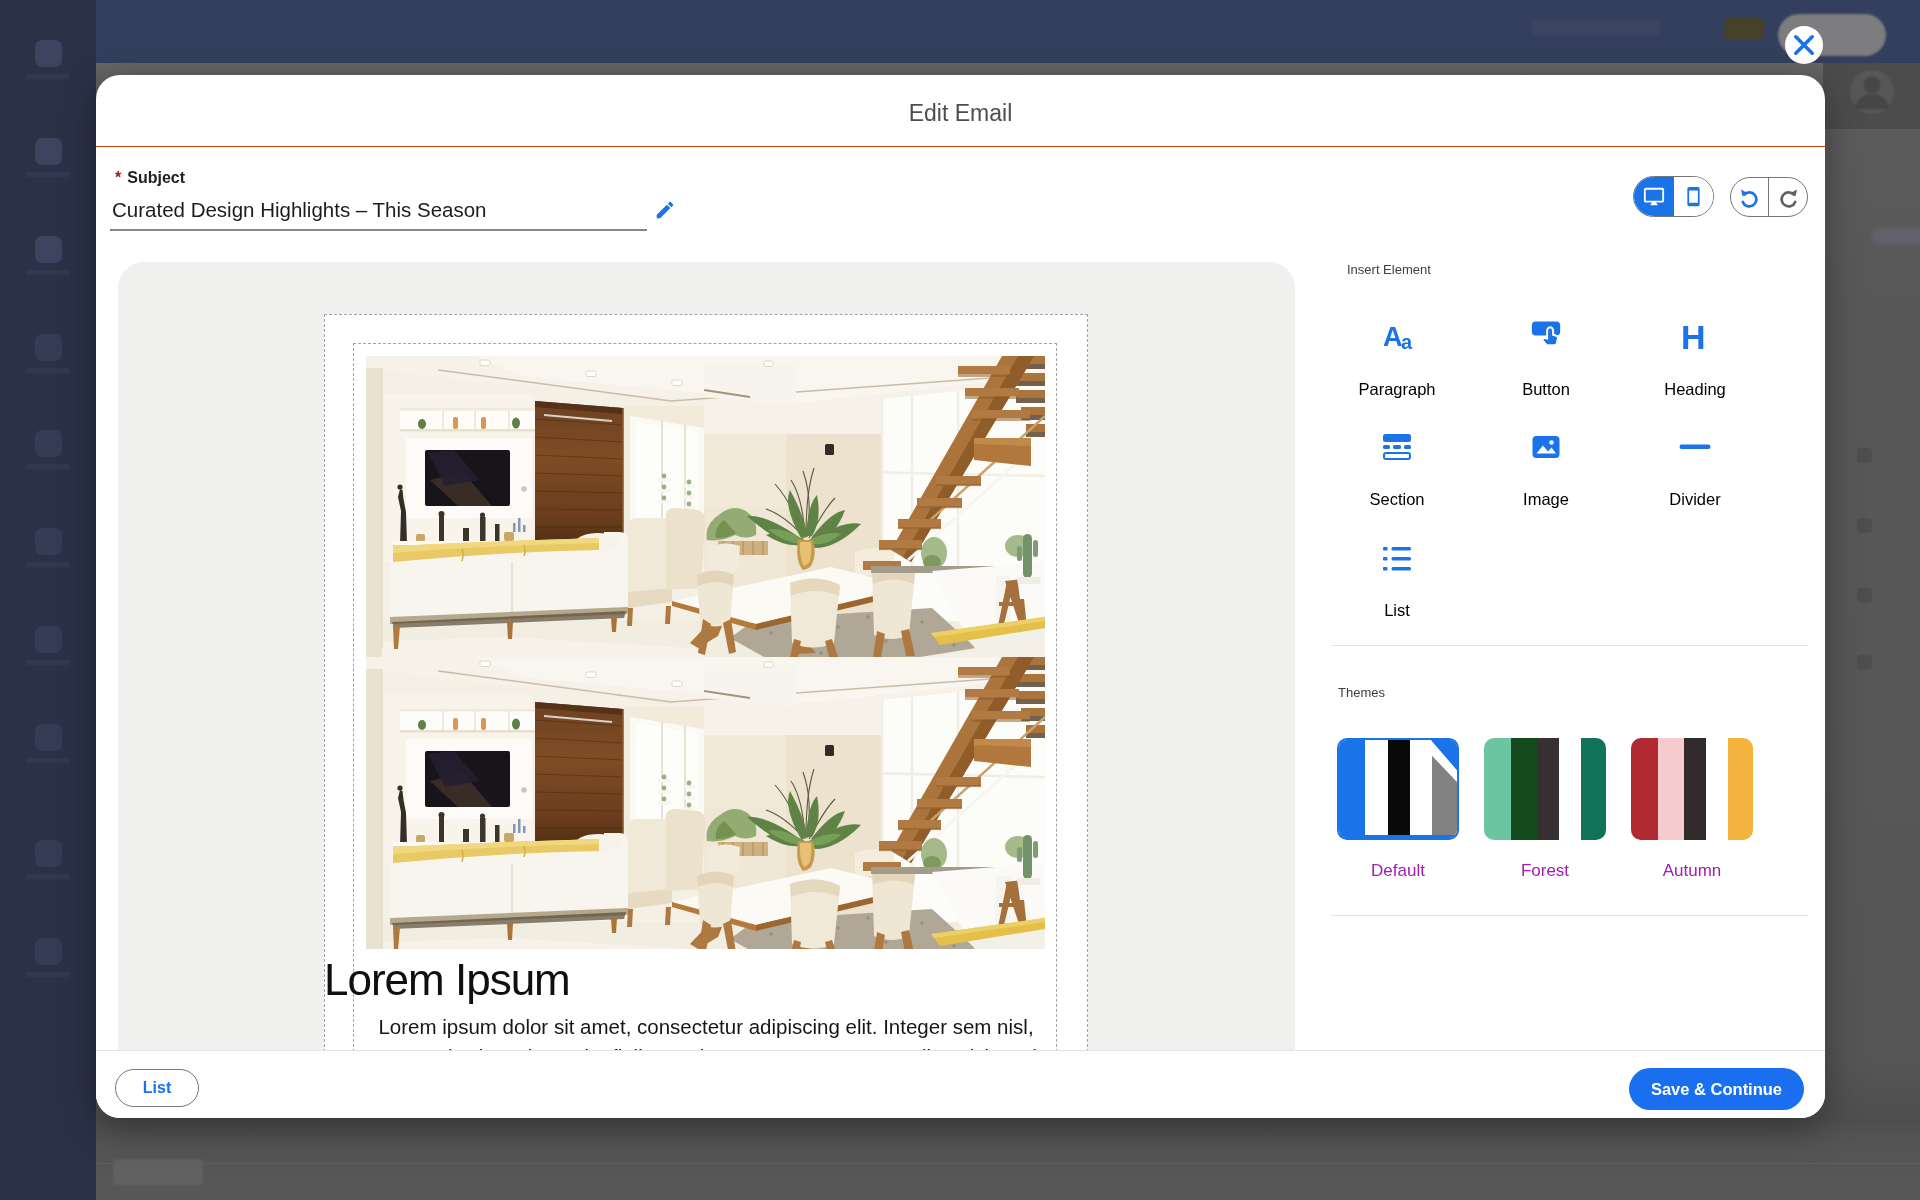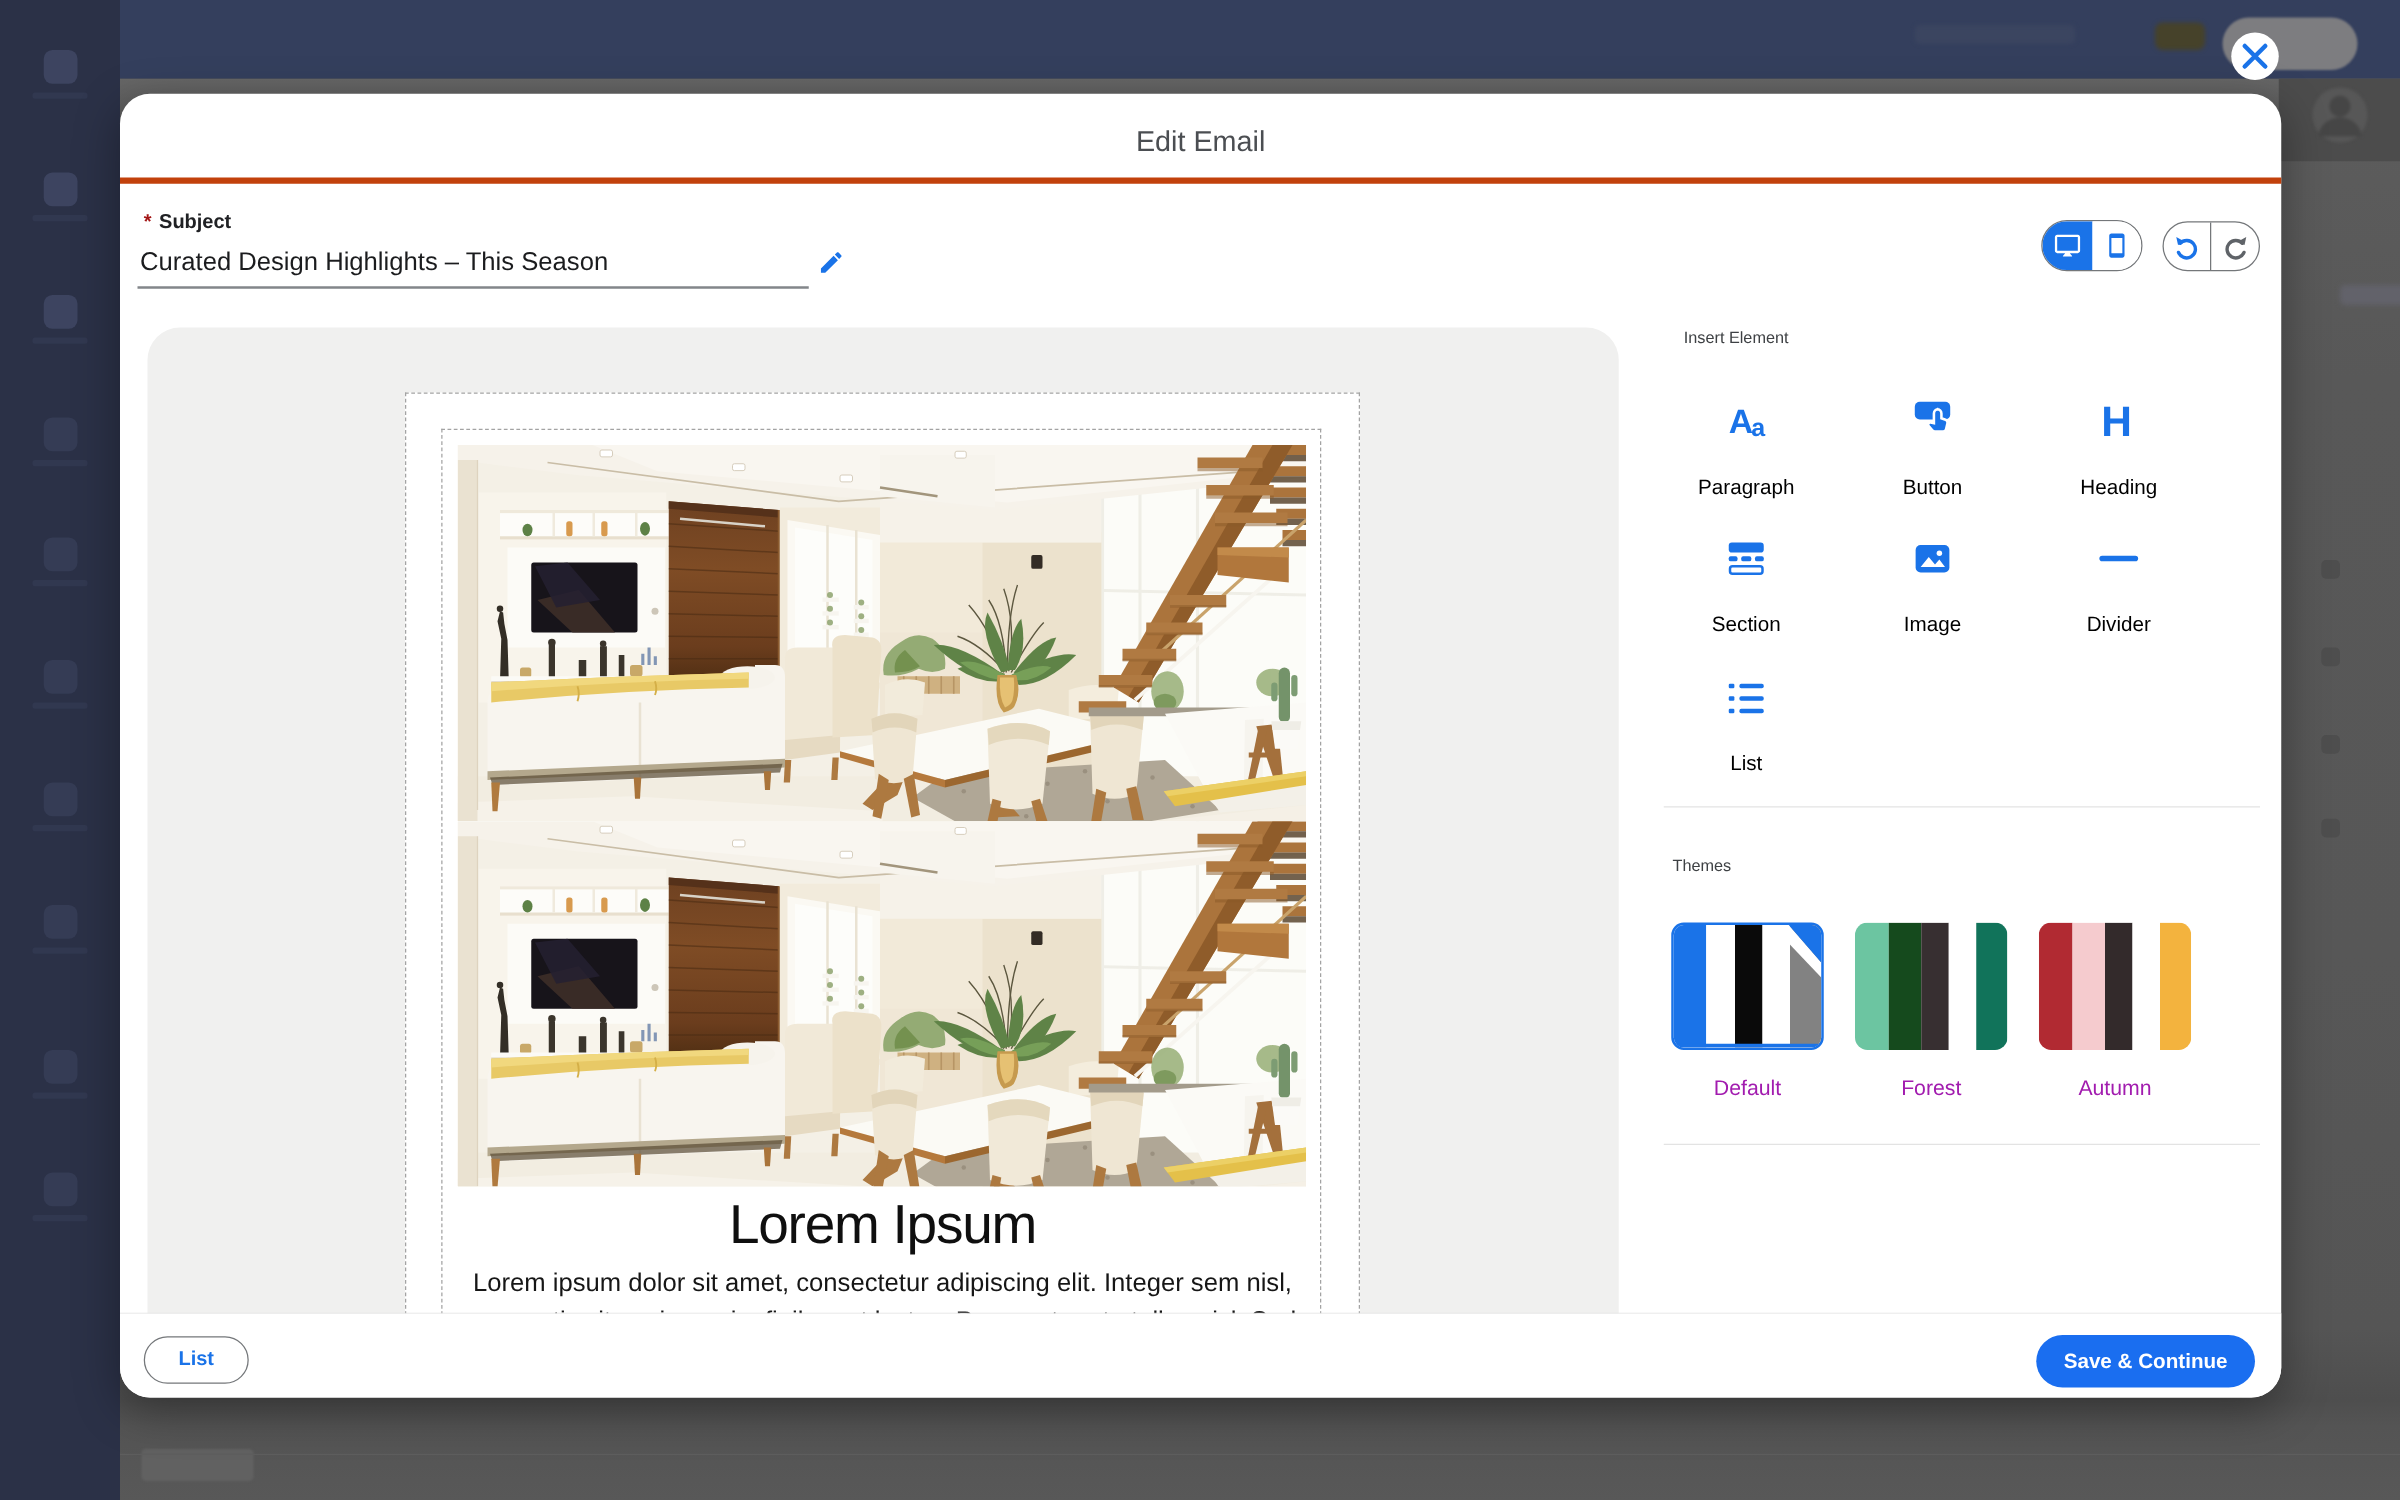--- a/index.html
+++ b/index.html
@@ -12,42 +12,42 @@
   .navblob { position:absolute; left:35px; width:27px; height:27px; border-radius:7px; background:#353c55; }
   .navlbl { position:absolute; left:26px; width:44px; height:5px; border-radius:2px; background:#313850; }
   #topbar { left:96px; top:0; width:1824px; height:63px; background:#343f5d; }
   #pagebg { left:96px; top:63px; width:1824px; height:1137px;
     background:linear-gradient(180deg,#666666 0px,#5c5c5c 30px,#585858 240px,#575757 700px,#555555 1000px,#4e4e4e 1057px,#545454 1078px,#585858 1137px); }
   .dimdot { position:absolute; width:15px; height:15px; border-radius:4px; background:#4e4e4e; }
 
   
   #modal { left:96px; top:75px; width:1729px; height:1043px; background:#ffffff; border-radius:24px;
     box-shadow:0 10px 36px rgba(0,0,0,.35); }
-  #mtitle { left:0; top:0; width:1729px; height:72px; border-bottom:5px solid #c2410c;
+  #mtitle { left:0; top:0; width:1729px; height:72px; border-bottom:1px solid #c2410c;
     font-size:23px; font-weight:500; color:#4b4e52; text-align:center; line-height:76px; }
   #subjlbl { left:19px; top:94px; font-size:16px; font-weight:700; color:#202124; }
   #subjlbl .req { color:#a31515; margin-right:6px; font-weight:700; }
   #subjtext { left:16px; top:123px; font-size:20.5px; color:#1b1c1e; }
   #subjline { left:14px; top:154px; width:537px; height:1.5px; background:#83868a; }
 
   
   #segtoggle { left:1537px; top:101px; width:81px; height:41px; border:1px solid #74777a; border-radius:21px; overflow:hidden; display:flex; }
   #segtoggle .seg1 { width:40.5px; height:100%; background:#1a73e8; display:flex; align-items:center; justify-content:center; }
   #segtoggle .seg2 { width:40.5px; height:100%; background:#fff; display:flex; align-items:center; justify-content:center; }
   #undoredo { left:1634px; top:102px; width:78px; height:40px; border:1px solid #74777a; border-radius:20px; display:flex; background:#fff; }
   #undoredo .half { width:50%; height:100%; display:flex; align-items:center; justify-content:center; }
   #undoredo .half:first-child { border-right:1px solid #74777a; }
 
   
   #preview { left:22px; top:187px; width:1177px; height:830px; background:#f0f0ef; border-radius:26px; overflow:hidden; }
   #epage { position:absolute; left:206px; top:52px; width:764px; height:778px; background:#ffffff; }
   #outerdash { position:absolute; left:0; top:0; width:764px; height:778px; border:1px dashed #a3a3a3; }
   #innerdash { position:absolute; left:29px; top:29px; width:704px; height:749px; border:1px dashed #a3a3a3; border-bottom:none; }
   .eimg { position:absolute; left:42px; width:679px; overflow:hidden; }
-  #eh1 { position:absolute; left:0; top:641px; width:764px; text-align:center; font-size:44px; font-weight:400; color:#0f0f0f; letter-spacing:-1px; }
+  #eh1 { position:absolute; left:0; top:641px; width:764px; text-align:left; font-size:44px; font-weight:400; color:#0f0f0f; letter-spacing:-1px; }
   #ep { position:absolute; left:0; top:698px; width:764px; text-align:center; font-size:20.5px; color:#161616; line-height:30px; }
 
   
   .ptitle { font-size:13px; color:#3e4144; font-weight:500; }
   .cell { position:absolute; width:120px; text-align:center; }
   .cell .lbl { margin-top:24px; font-size:16.5px; color:#000000; }
   .hr { position:absolute; left:1235px; width:477px; height:1px; background:#e3e3e3; }
   .swatch { position:absolute; top:663px; width:122px; height:102px; border-radius:10px; overflow:hidden; }
   .swlbl { position:absolute; top:786px; width:122px; text-align:center; font-size:17px; color:#a21caf; font-weight:500; }
 

